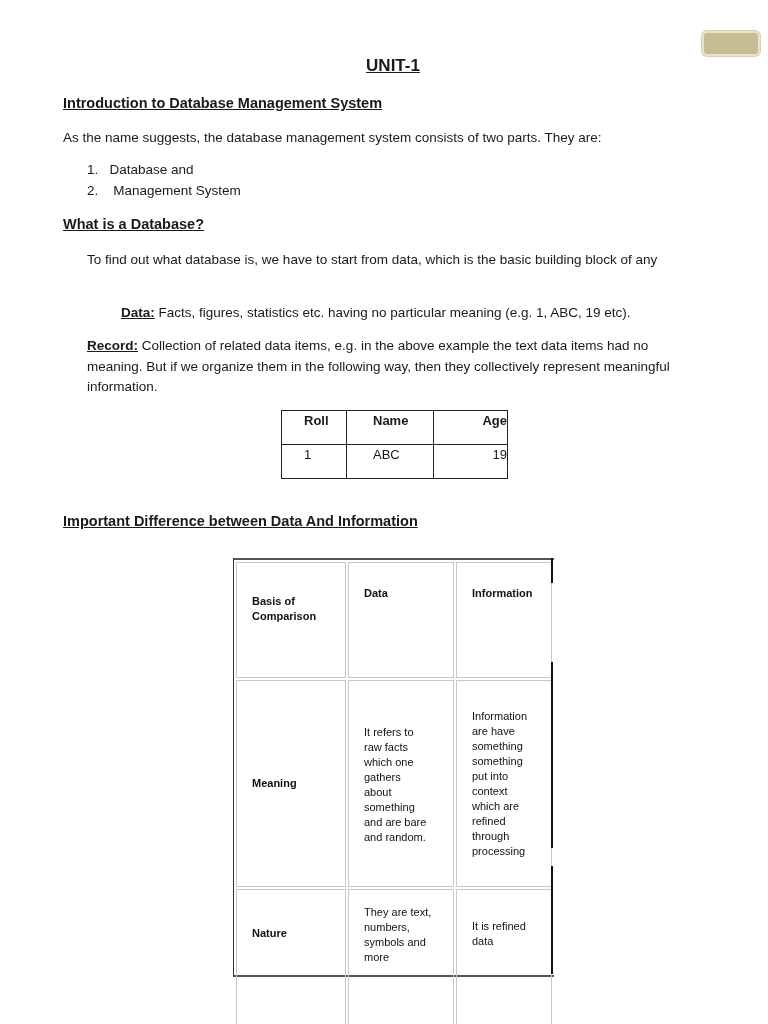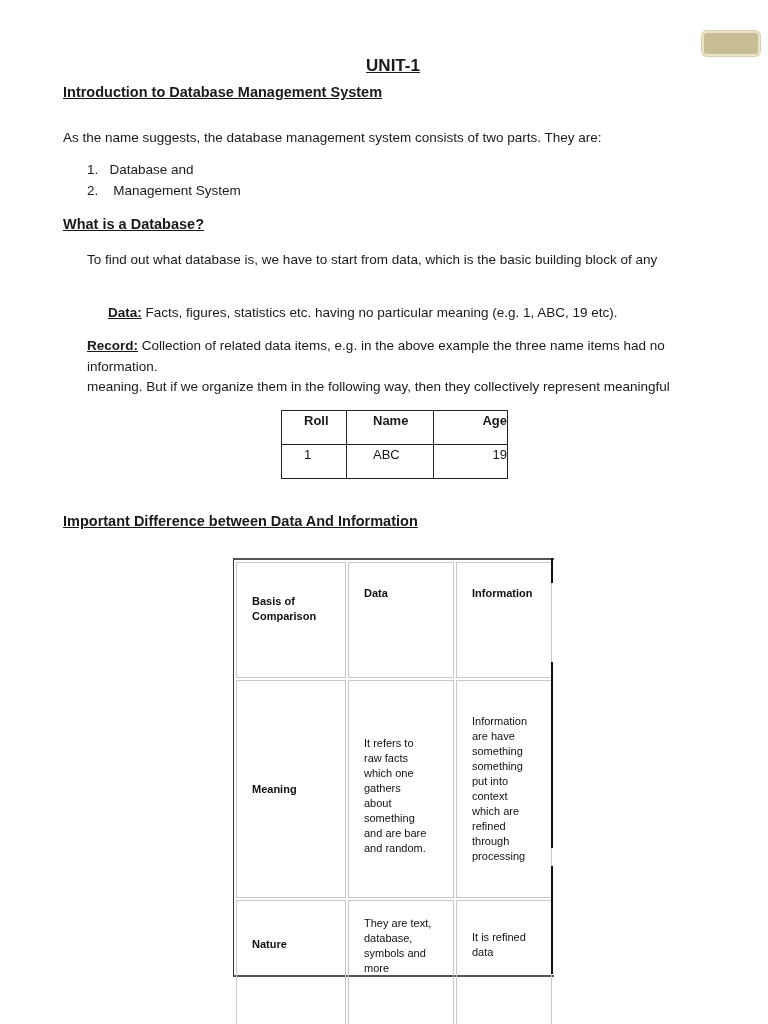--- a/index.html
+++ b/index.html
@@ -47,53 +47,53 @@
   }
   table.cmp td {
     border: 1px solid #c8c8c8; vertical-align: middle; padding: 0 0 0 15px; color: #111;
   }
   table.cmp td.k { font-weight: bold; width: 93px; }
   table.cmp td.d { width: 89px; }
   table.cmp tr.r0 td { height: 83px; vertical-align: top; padding-top: 31px; }
   table.cmp tr.r0 td.d, table.cmp tr.r0 td.i { padding-top: 23px; }
   table.cmp tr.r0 td { font-weight: bold; }
   table.cmp tr.r1 td { height: 202px; }
-  table.cmp tr.r1 td.d { padding-top: 14px; margin-top: 32px; }
+  table.cmp tr.r1 td.d { padding-top: 3px; margin-top: 32px; }
   table.cmp tr.r2 td { height: 112px; vertical-align: top; padding-top: 15px; }
   table.cmp tr.r2 td.k { padding-top: 36px; }
   table.cmp tr.r2 td.i { padding-top: 29px; }
   .cell-line { display: block; }
 </style>
 </head>
 <body>
 
 <div class="abs corner-btn"></div>
 
 <div class="abs unit-title">UNIT-1</div>
 
-<div class="abs h2" style="top:84px;">Introduction to Database Management System</div>
+<div class="abs h2" style="top:95px;">Introduction to Database Management System</div>
 <div class="abs p" style="left:63px; top:128px;text-align:right;">As the name suggests, the database management system consists of two parts. They are:</div>
 <div class="abs list-item" style="left:87px; top:162px;">
   <span>1.</span>&nbsp;&nbsp;&nbsp;<span>Database and</span>
 </div>
 <div class="abs list-item" style="left:87px; top:183px;">
   <span>2.</span>&nbsp;&nbsp;&nbsp;&nbsp;<span>Management System</span>
 </div>
 
 <div class="abs h2" style="top:216px;">What is a Database?</div>
 <div class="abs p" style="left:87px; top:250px;">
   <span class="cell-line">To find out what database is, we have to start from data, which is the basic building block of any</span>
 </div>
-<div class="abs p" style="left:87px; top:303px;padding-left:21px;">
+<div class="abs p" style="left:100px; top:303px;padding-left:21px;">
   <span class="u">Data:</span><span> Facts, figures, statistics etc. having no particular meaning (e.g. 1, ABC, 19 etc).</span>
 </div>
 <div class="abs p" style="left:87px; top:336px;">
-  <span class="cell-line"><span class="u">Record:</span><span> Collection of related data items, e.g. in the above example the three name items had no</span></span>
+  <span class="cell-line"><span class="u">Record:</span><span> Collection of related data items, e.g. in the above example the text data items had no</span></span>
+  <span class="cell-line">meaning. But if we organize them in the following way, then they collectively represent meaningful</span>
   <span class="cell-line">information.</span>
-  <span class="cell-line">meaning. But if we organize them in the following way, then they collectively represent meaningful</span>
 </div>
 
 <table class="simple">
   <tbody>
       <tr class="head">
     <td class="c1">Roll</td>
     <td class="c2">Name</td>
     <td class="c3">Age</td>
   </tr>
   <tr>
@@ -139,21 +139,21 @@
             <span class="cell-line">which are</span>
             <span class="cell-line">refined</span>
             <span class="cell-line">through</span>
             <span class="cell-line">processing</span>
           </td>
     </tr>
     <tr class="r2">
       <td class="k">Nature</td>
       <td class="d" id="r1d">
             <span class="cell-line">They are text,</span>
-            <span class="cell-line">database,</span>
+            <span class="cell-line">numbers,</span>
             <span class="cell-line">symbols and</span>
             <span class="cell-line">more</span>
           </td>
       <td class="i" id="r1i">
             <span class="cell-line">It is refined</span>
             <span class="cell-line">data</span>
           </td>
     </tr>
   </tbody>
     </table>

